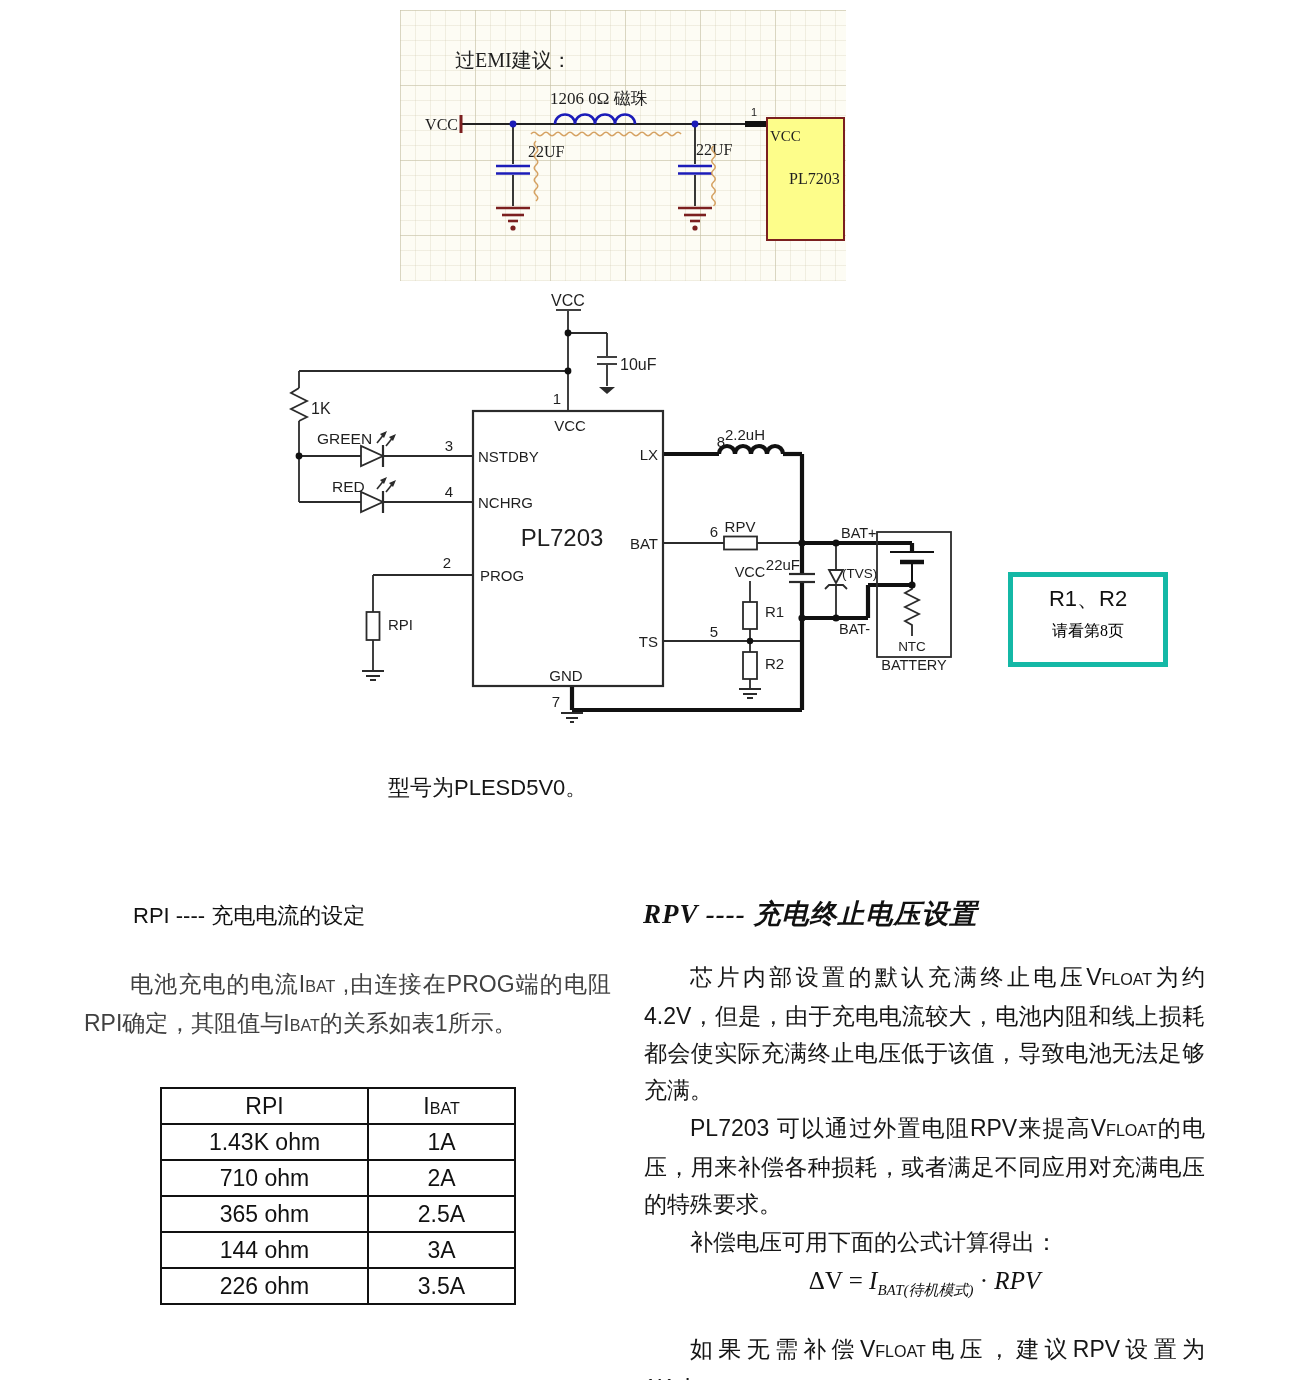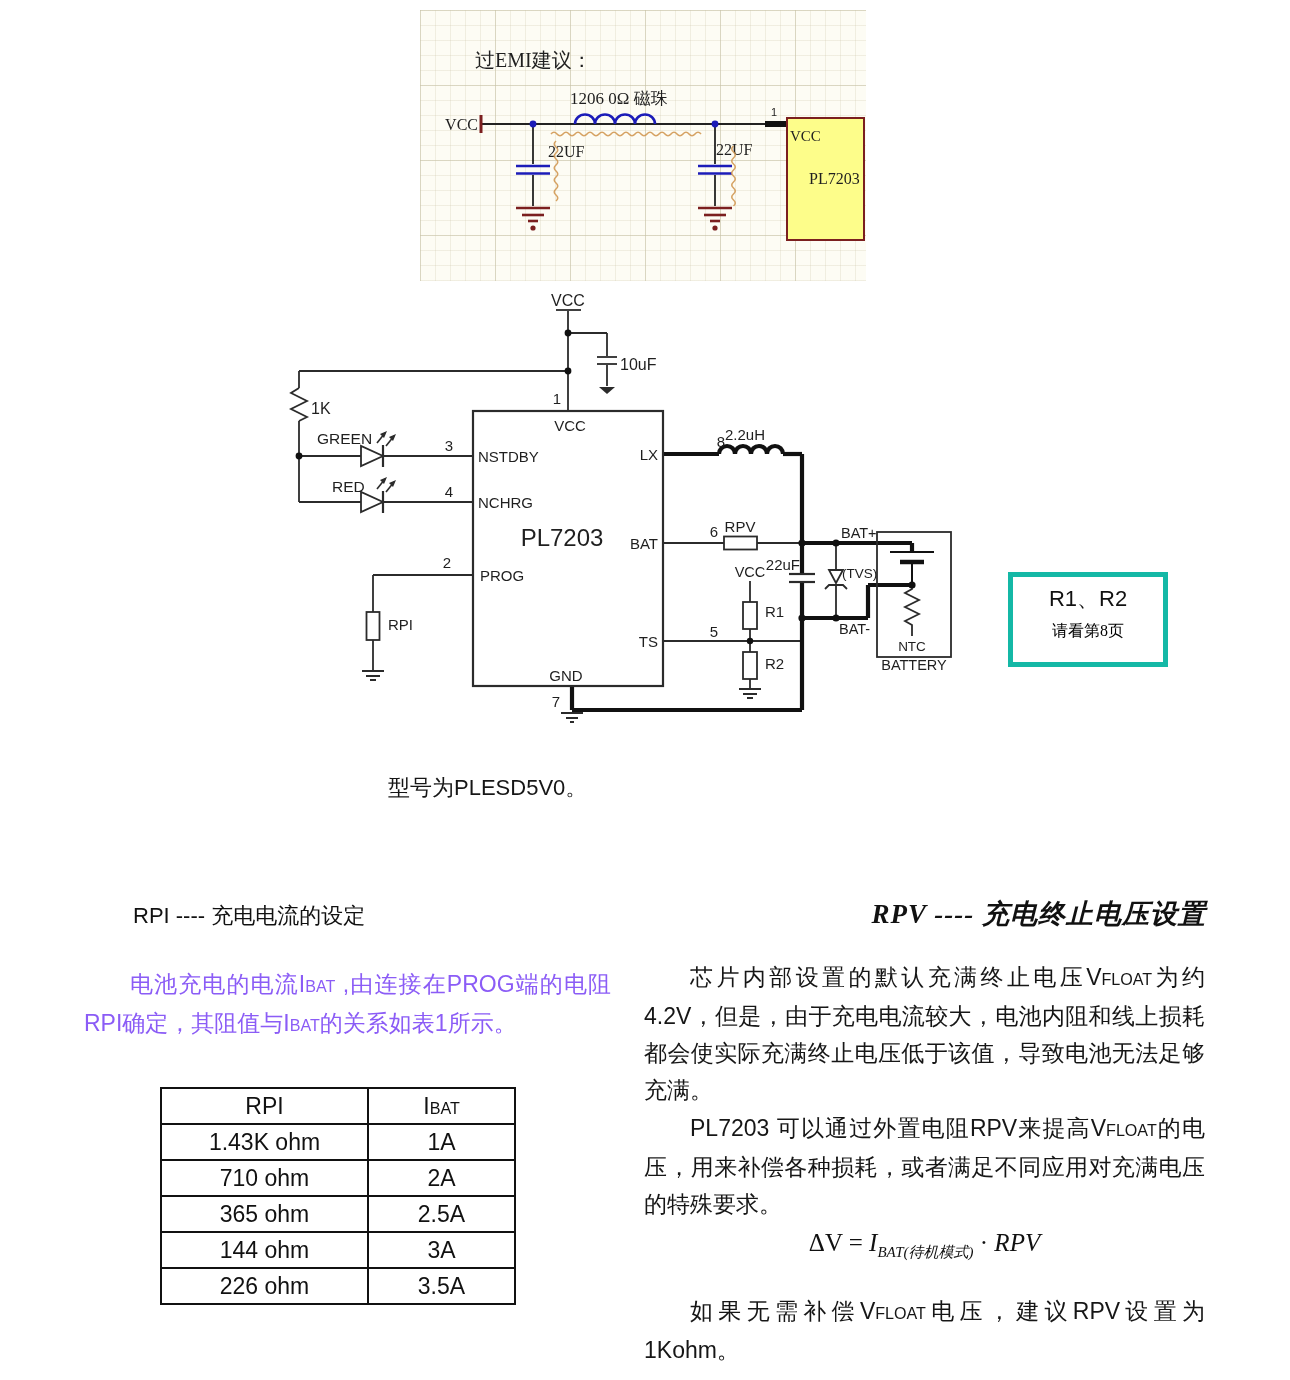--- a/index.html
+++ b/index.html
@@ -1,19 +1,19 @@
 <!DOCTYPE html>
 <html><head>
 <meta charset="utf-8">
 <style>
   html,body{margin:0;padding:0;background:#fff;}
   #page{position:relative;width:1290px;height:1380px;background:#fff;overflow:hidden;
         font-family:"Liberation Sans",sans-serif;color:#1a1a1a;}
   
-  #emi{position:absolute;left:420px;top:10px;width:446px;height:271px;
+  #emi{position:absolute;left:400px;top:10px;width:446px;height:271px;
        background-color:#fdfcf4;
        background-image:
          linear-gradient(rgba(200,195,168,.55) 1px, transparent 1px),
          linear-gradient(90deg, rgba(200,195,168,.55) 1px, transparent 1px),
          linear-gradient(rgba(210,205,180,.30) 1px, transparent 1px),
          linear-gradient(90deg, rgba(210,205,180,.30) 1px, transparent 1px);
        background-size:75px 75px,75px 75px,15px 15px,15px 15px;}
   #emi svg{position:absolute;left:0;top:0;}
   #main-schem{position:absolute;left:0;top:290px;}
   svg text{font-family:"Liberation Sans",sans-serif;fill:#1f1f1f;}
@@ -21,28 +21,28 @@
   
   #ref-box{position:absolute;left:1008px;top:572px;width:150px;height:78px;
            border:5px solid #14b8a6;text-align:center;padding-top:7px;box-sizing:content-box;}
   #ref-box .l1{font-size:22px;color:#111;line-height:30px;}
   #ref-box .l2{font-size:16px;color:#000000;line-height:34px;font-family:"Liberation Serif",serif;}
   
   #note{position:absolute;left:388px;top:770px;width:580px;font-size:22px;line-height:36px;color:#161616;}
   
   #left-heading{position:absolute;left:133px;top:901px;font-size:22px;font-weight:normal;color:#111;}
   #left-para{position:absolute;left:84px;top:966px;width:527px;font-size:23px;line-height:37px;
-             text-align:justify;text-indent:2em;color:#8b5cf6;}
+             text-align:justify;text-indent:2em;color:#404040;}
   #rpi-table{position:absolute;left:160px;top:1087px;width:356px;border-collapse:collapse;}
   #rpi-table th,#rpi-table td{border:2px solid #111;font-size:23px;font-weight:normal;
              text-align:center;height:34px;padding:0;color:#111;}
   #rpi-table th:first-child,#rpi-table td:first-child{width:205px;}
   
   #right-col{position:absolute;left:643px;top:896px;width:563px;color:#161616;}
-  #right-heading{text-align:right;font-size:27px;font-weight:bold;font-style:italic;
+  #right-heading{text-align:left;font-size:27px;font-weight:bold;font-style:italic;
                  font-family:"Liberation Serif",serif;letter-spacing:1px;color:#111;}
   #right-col p{margin:1px;font-size:23px;line-height:37px;text-align:justify;text-indent:2em;}
   #right-col p.first{margin-top:27px;}
   #right-col p.gap{margin-top:22px;}
   #formula{text-align:center;font-size:25px;line-height:37px;font-family:"Liberation Serif",serif;color:#111;}
   #formula .it{font-style:italic;}
   #formula sub{font-size:15px;font-style:italic;}
   .sc{font-size:0.70em;}
 </style>
 </head>
@@ -297,19 +297,20 @@
           <td>226 ohm</td>
           <td>3.5A</td>
         </tr>
       </tbody>
   </table>
 
   <div id="right-col">
     <div id="right-heading">RPV  ----  充电终止电压设置</div>
     <p class="first"><span>芯片内部设置的默认充满终止电压</span><span>V</span><span class="sc">FLOAT</span><span>为约4.2V，但是，由于充电电流较大，电池内阻和线上损耗都会使实际充满终止电压低于该值，导致电池无法足够充满。</span></p>
     <p><span>PL7203 可以通过外置电阻RPV来提高</span><span>V</span><span class="sc">FLOAT</span><span>的电压，用来补偿各种损耗，或者满足不同应用对充满电压的特殊要求。</span></p>
+    <p><span>补偿电压可用下面的公式计算得出：</span></p>
     <div id="formula">
       <span>ΔV = </span><span class="it">I</span><sub>BAT(待机模式)</sub><span> · </span><span class="it">RPV</span>
     </div>
     <p class="gap"><span>如果无需补偿</span><span>V</span><span class="sc">FLOAT</span><span>电压，建议RPV设置为1Kohm。</span></p>
   </div>
 
 </div>
 
 </body></html>

